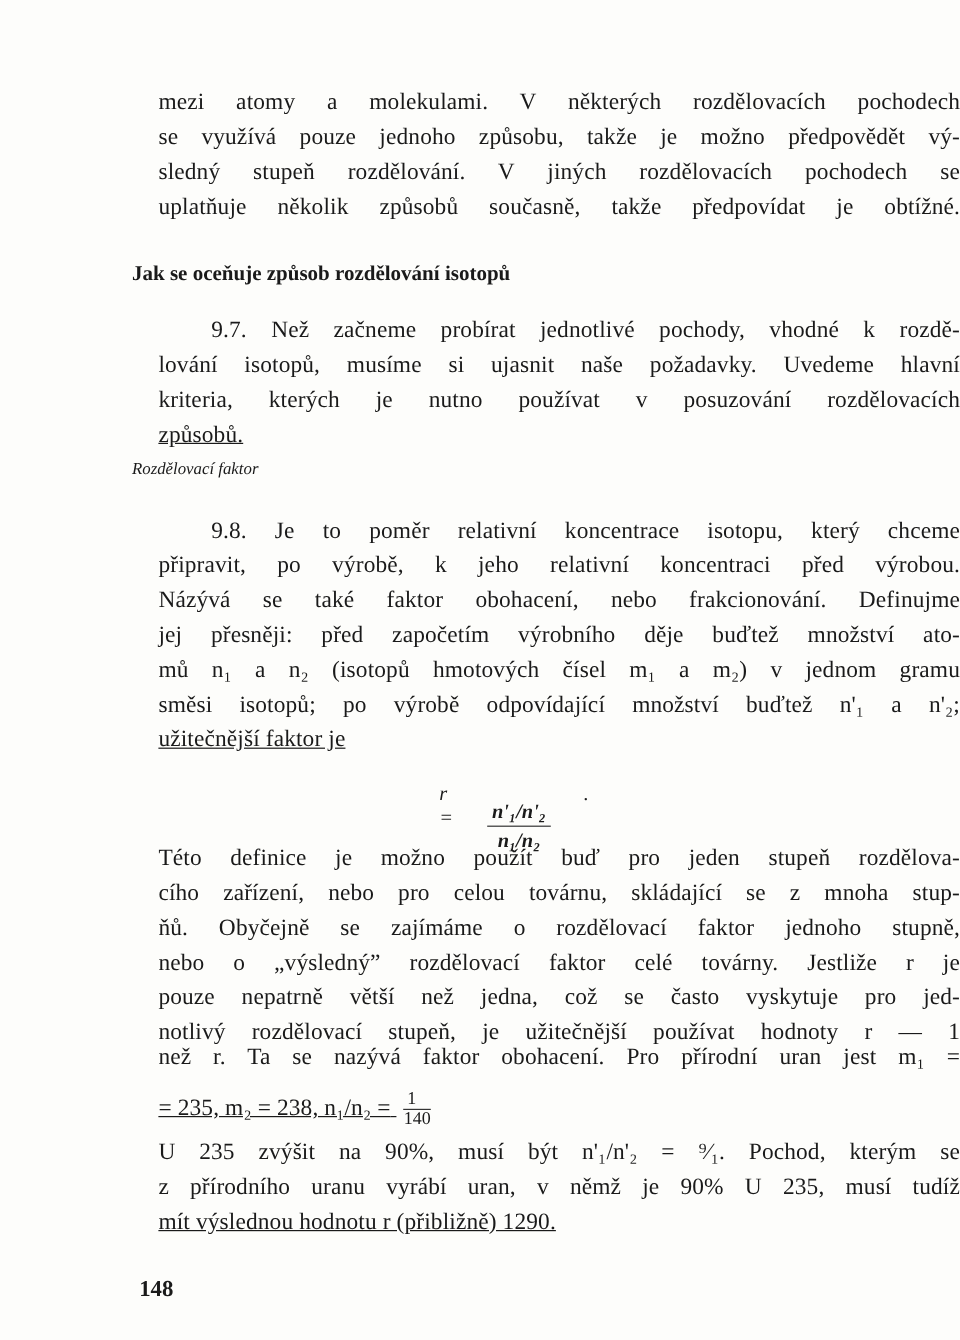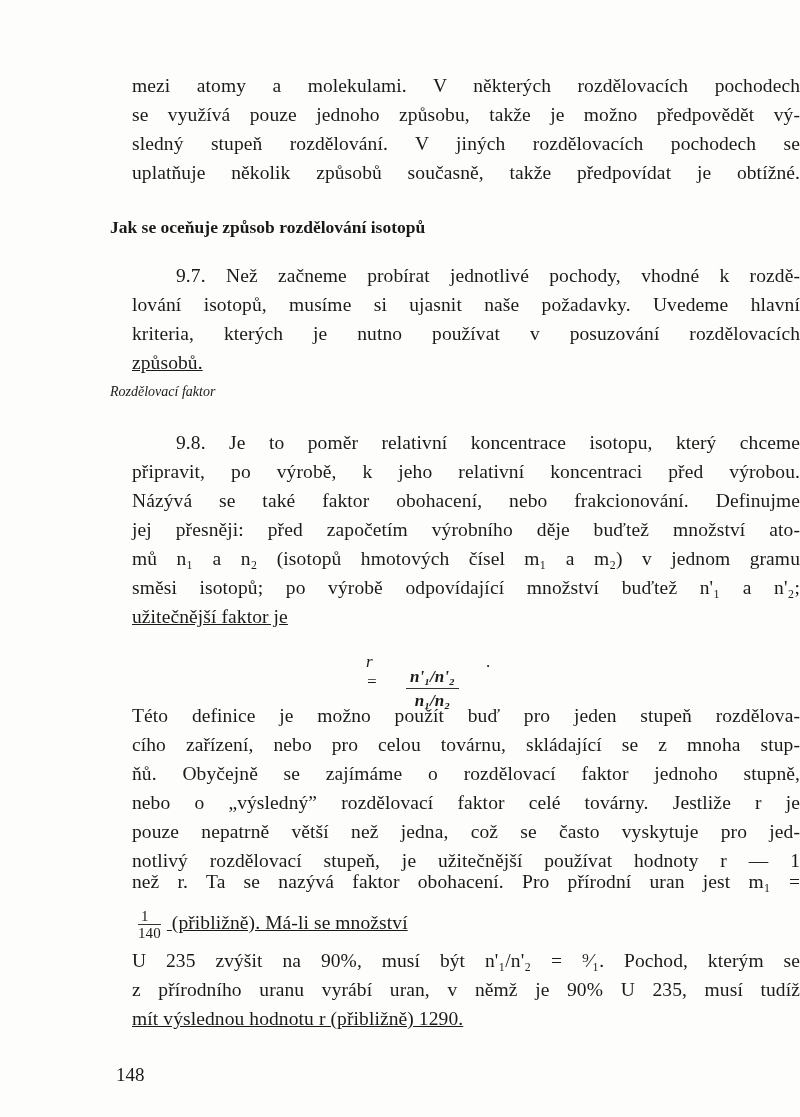--- a/index.html
+++ b/index.html
@@ -25,21 +25,21 @@
   }
   .formula {
     position:absolute; left:256px; top:566px; height:50px; font-size:17px;
     font-family:"Liberation Serif", serif;
   }
   .formula .lhs { position:absolute; left:0; top:14px; font-style:italic; }
   .formula .frac { position:absolute; left:40px; top:0; text-align:center; }
   .formula .num { display:block; font-style:italic; font-weight:bold; padding:0 4px; border-bottom:1px solid #333; line-height:22px;margin-top:28px; }
   .formula .den { display:block; font-style:italic; font-weight:bold; line-height:24px; }
   .formula .dot { position:absolute; left:120px; top:14px; }
-  .page-number { position:absolute; left:116px; top:1064px; font-size:19px; font-weight:normal; font-family:"Liberation Serif", serif; }
+  .page-number { position:absolute; left:116px; top:1064px; font-size:19px; font-weight:bold; font-family:"Liberation Serif", serif; }
   .smallfrac { display:inline-block; vertical-align:middle; text-align:center; font-size:15px; line-height:16px; margin:0 6px; }
   .smallfrac span { display:block; }
   .smallfrac .n { border-bottom:1px solid #333; padding:0 3px; }
 </style>
 </head>
 <body>
 
 <div class="page">
   <div class="line" style="top:0px">mezi atomy a molekulami. V některých rozdělovacích pochodech</div>
   <div class="line" style="top:29px">se využívá pouze jednoho způsobu, takže je možno předpovědět vý-</div>
@@ -74,25 +74,25 @@
 
   <div class="line" style="top:630px">Této definice je možno použít buď pro jeden stupeň rozdělova-</div>
   <div class="line" style="top:659px">cího zařízení, nebo pro celou továrnu, skládající se z mnoha stup-</div>
   <div class="line" style="top:688px">ňů. Obyčejně se zajímáme o rozdělovací faktor jednoho stupně,</div>
   <div class="line" style="top:717px">nebo o „výsledný” rozdělovací faktor celé továrny. Jestliže r je</div>
   <div class="line" style="top:746px">pouze nepatrně větší než jedna, což se často vyskytuje pro jed-</div>
   <div class="line" style="top:775px">notlivý rozdělovací stupeň, je užitečnější používat hodnoty r — 1</div>
   <div class="line" style="top:796px">než r. Ta se nazývá faktor obohacení. Pro přírodní uran jest m₁ =</div>
 
   <div class="line last" style="top:836px; text-align-last:left;">
+    <span>= 235,  m₂ = 238,  n₁/n₂ =</span>
     <span class="smallfrac">
       <span class="n">1</span>
       <span>140</span>
     </span>
-    <span>(přibližně). Má-li se množství</span>
   </div>
 
   <div class="line" style="top:875px">U 235 zvýšit na 90%, musí být n'₁/n'₂ = ⁹⁄₁. Pochod, kterým se</div>
   <div class="line" style="top:904px">z přírodního uranu vyrábí uran, v němž je 90% U 235, musí tudíž</div>
   <div class="line last" style="top:933px">mít výslednou hodnotu r (přibližně) 1290.</div>
 </div>
 
 <div class="page-number">148</div>
 
 </body></html>

